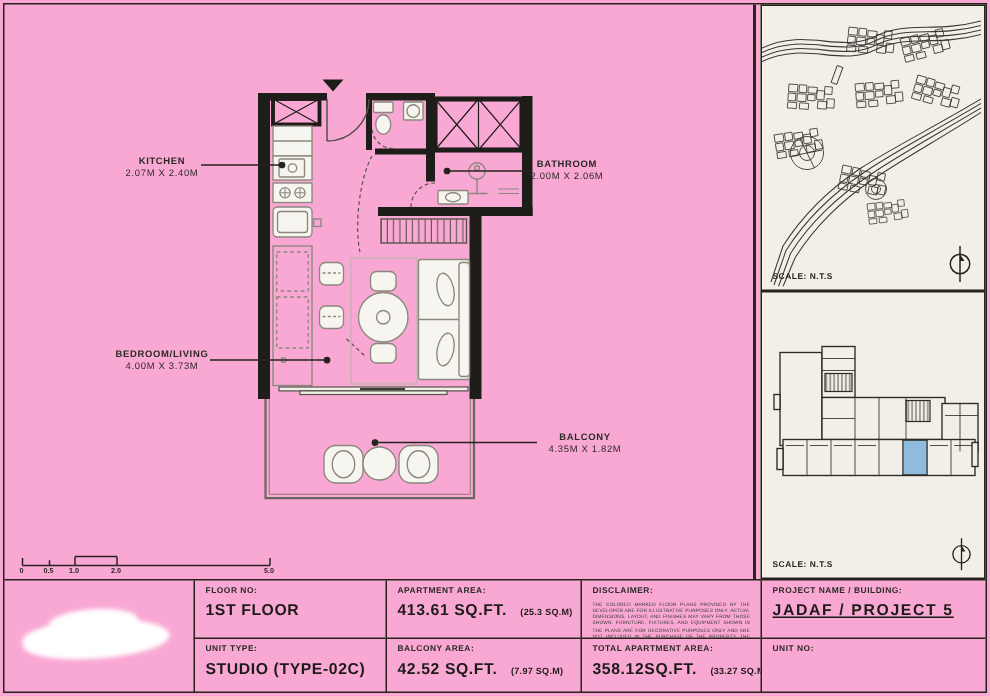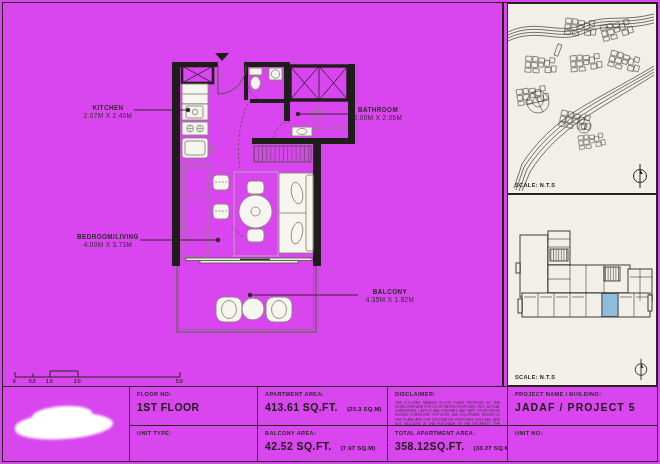--- a/index.html
+++ b/index.html
@@ -1,16 +1,16 @@
 <!DOCTYPE html>
 <html><head>
 <meta charset="utf-8">
 <style>
   html,body{margin:0;padding:0;background:#ddd;}
-  .sheet{position:relative;width:660px;height:464px;background:#d946ef;overflow:hidden;
+  .sheet{position:relative;width:660px;height:464px;background:#f9a8d4;overflow:hidden;
          font-family:"Liberation Sans", sans-serif;color:#26231d;}
   .frame{position:absolute;inset:2px;border:1.6px solid #26231d;pointer-events:none;}
   .art{position:absolute;left:0;top:0;}
   .divider{position:absolute;left:502px;top:3px;width:1.5px;height:383px;background:#26231d;}
 
   
   .room-label{position:absolute;text-align:center;font-size:6.3px;line-height:1.3;
               letter-spacing:.45px;font-weight:700;color:#2b2a26;}
   .room-label .dims{font-weight:400;display:block;}
   .room-label .nm{display:block;}
@@ -31,21 +31,21 @@
               border-top:1.6px solid #26231d;display:grid;
               grid-template-columns:126px 128px 130px 120px 1fr;
               grid-template-rows:1fr 1fr;}
   .cell{border-left:1.2px solid #26231d;border-top:1.2px solid #26231d;padding:4px 7px 0 7px;
         overflow:hidden;position:relative;}
   .cell.r1{border-top:none;}
   .cell.c1{border-left:none;grid-row:1 / span 2;}
   .tb-label{font-size:5.6px;font-weight:700;letter-spacing:.35px;color:#2b2a26;margin-bottom:4px;}
   .tb-value{font-size:10.5px;font-weight:700;letter-spacing:.4px;color:#1d1b17;white-space:nowrap;}
   .tb-sub{font-size:6px;font-weight:700;letter-spacing:.2px;margin-left:9px;}
-  .tb-value.wide{letter-spacing:1.1px;}
+  .tb-value.wide{letter-spacing:1.1px;text-decoration:underline;}
   .micro{font-size:3.2px;line-height:1.3;color:#3c3a35;text-align:justify;letter-spacing:.1px;}
   .logo-whiteout{position:absolute;left:12px;top:26px;width:98px;height:26px;background:#ffffff;
                  border-radius:45% 55% 50% 50%;transform:rotate(-4deg);filter:blur(1.3px);}
   .logo-whiteout::after{content:"";position:absolute;left:18px;top:-7px;width:60px;height:18px;
                  background:#ffffff;border-radius:50%;}
 </style>
 </head>
 <body>
 
 <div class="sheet">
@@ -318,20 +318,21 @@
       <div class="micro">THE COLORED MARKED FLOOR PLANS PROVIDED BY THE DEVELOPER ARE FOR ILLUSTRATIVE PURPOSES ONLY. ACTUAL DIMENSIONS, LAYOUT, AND FINISHES MAY VARY FROM THOSE SHOWN. FURNITURE, FIXTURES, AND EQUIPMENT SHOWN IN THE PLANS ARE FOR DECORATIVE PURPOSES ONLY AND ARE NOT INCLUDED IN THE PURCHASE OF THE PROPERTY. THE DEVELOPER RESERVES THE RIGHT TO MAKE MODIFICATIONS, REVISIONS, AND CHANGES TO THE GIVEN PLANS, SPECIFICATIONS, AND FEATURES WITHOUT PRIOR NOTICE.</div>
     </div>
 
     <div class="cell r1">
       <div class="tb-label">PROJECT NAME / BUILDING:</div>
       <div class="tb-value wide">JADAF / PROJECT 5</div>
     </div>
 
     <div class="cell">
       <div class="tb-label">UNIT TYPE:</div>
+      <div class="tb-value">STUDIO (TYPE-02C)</div>
     </div>
 
     <div class="cell">
       <div class="tb-label">BALCONY AREA:</div>
       <div class="tb-value"><span>42.52 SQ.FT.</span><span class="tb-sub">(7.97 SQ.M)</span></div>
     </div>
 
     <div class="cell">
       <div class="tb-label">TOTAL APARTMENT AREA:</div>
       <div class="tb-value"><span>358.12SQ.FT.</span><span class="tb-sub">(33.27 SQ.M)</span></div>

